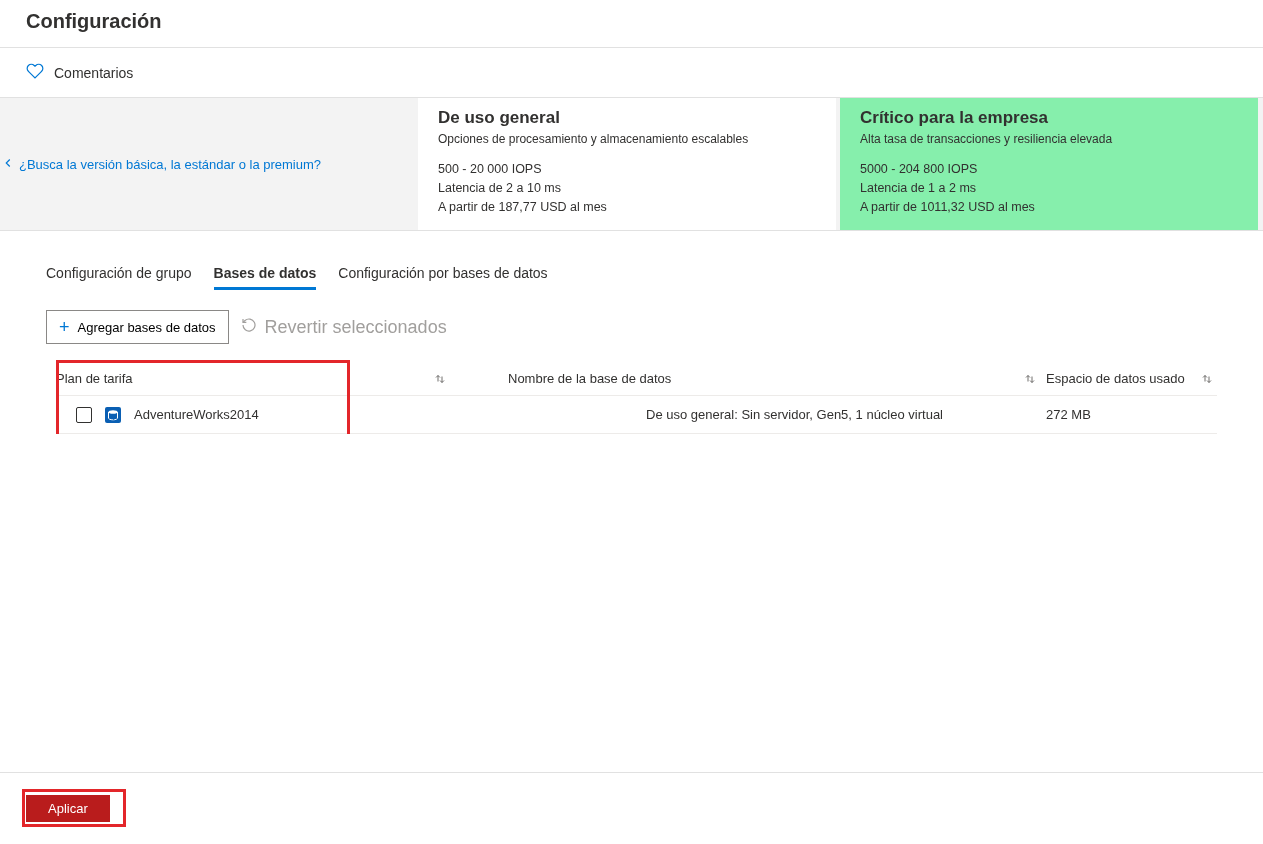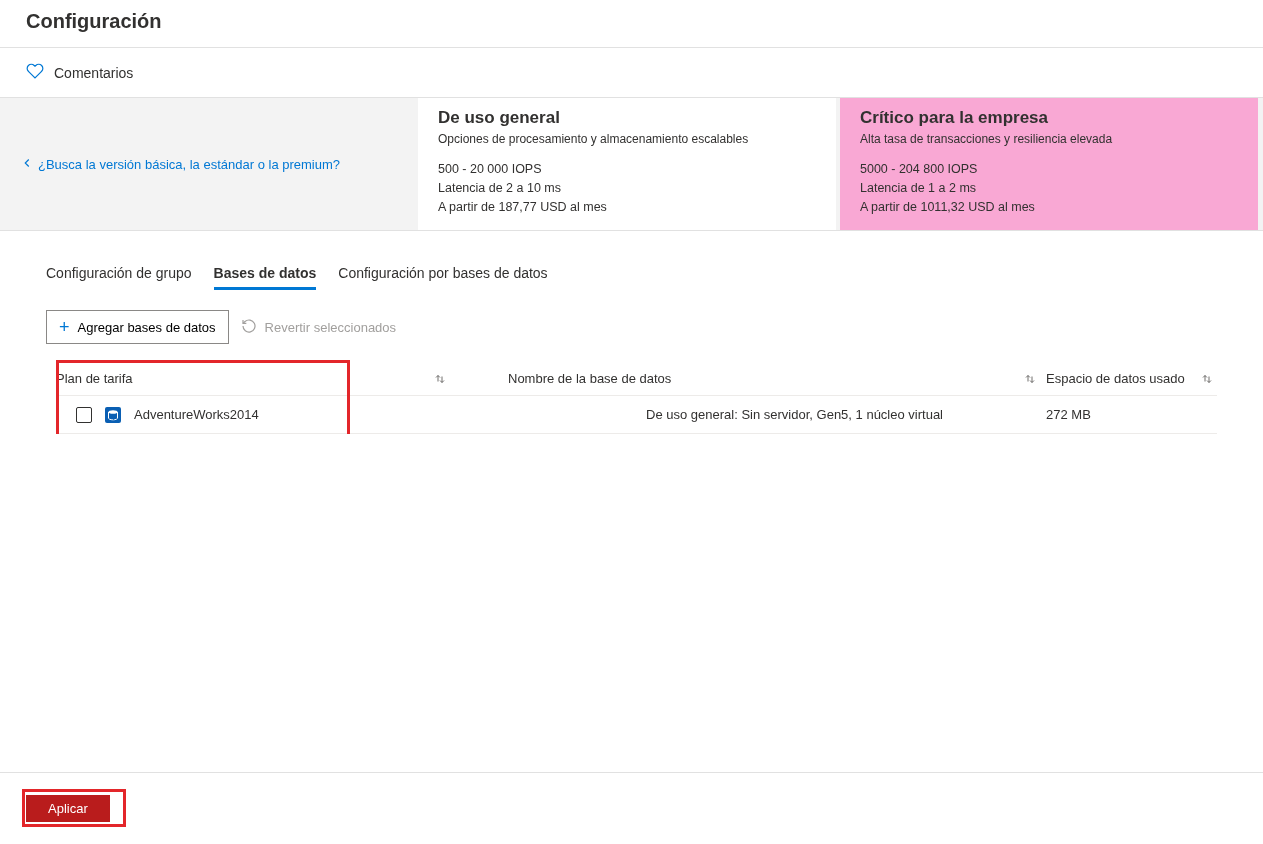--- a/index.html
+++ b/index.html
@@ -5,40 +5,40 @@
 * { box-sizing: border-box; margin: 0; padding: 0; font-family: "Segoe UI", -apple-system, sans-serif; }
 body { background: #fff; color: #323130; font-size: 13px; width: 1263px; }
 
 .page-title { font-size: 20px; font-weight: 600; padding: 10px 26px 14px; border-bottom: 1px solid #e1e1e1; }
 
 .feedback-bar { display: flex; align-items: center; gap: 10px; padding: 14px 26px; border-bottom: 1px solid #e1e1e1; }
 .feedback-bar .heart-icon { color: #0078d4; }
 .feedback-bar .label { font-size: 14px; }
 
 .tier-row { display: flex; background: #f3f3f3; border-bottom: 1px solid #e1e1e1; }
-.tier-link-col { width: 418px; display: flex; align-items: center; padding: 0 20px; }
+.tier-link-col { width: 418px; display: flex; align-items: center; padding: 0 1px; }
 .tier-link { display: flex; align-items: center; gap: 4px; color: #0078d4; cursor: pointer; font-size: 13px; }
 .tier-card { background: #fff; padding: 10px 20px 14px; margin-right: 4px; min-height: 120px; }
 .tier-card.general { width: 418px; }
-.tier-card.business { width: 418px; background: #f9a8d4; }
+.tier-card.business { width: 418px; background: #86efac; }
 .tier-card h3 { font-size: 17px; font-weight: 600; margin-bottom: 4px; }
 .tier-card .sub { font-size: 12px; color: #323130; margin-bottom: 14px; }
 .tier-card .spec { font-size: 12.5px; line-height: 1.5; }
 
 .content { padding: 28px 46px 0 46px; }
 
 .tabs { display: flex; gap: 22px; margin-bottom: 20px; }
 .tab { font-size: 14px; padding: 6px 0; cursor: pointer; }
 .tab.active { color: #323130; font-weight: 600; border-bottom: 3px solid #0078d4; }
 .tab.inactive { color: #323130; }
 
 .toolbar { display: flex; align-items: center; gap: 12px; margin-bottom: 18px; }
 .btn-add { display: inline-flex; align-items: center; gap: 8px; border: 1px solid #8a8886; background: #fff; padding: 6px 12px; height: 34px; cursor: pointer; font-size: 13px; }
 .plus-icon { color: #0078d4; font-size: 18px; font-weight: 300; line-height: 1; }
-.btn-revert { display: inline-flex; align-items: center; gap: 8px; color: #a19f9d; font-size: 13px; cursor: default; }
+.btn-revert { display: inline-flex; align-items: flex-start; gap: 8px; color: #a19f9d; font-size: 18px; cursor: default; }
 .btn-revert .undo-icon svg { stroke: #a19f9d; }
 
 .search-wrap { margin-left: 26px; margin-bottom: 8px; }
 .search-box { display: flex; align-items: center; border: 1px solid #605e5c; height: 28px; padding: 0 8px; }
 .search-box input { border: none; outline: none; flex: 1; font-size: 13px; font-style: italic; color: #605e5c; }
 .search-box .search-icon { margin-right: 6px; color: #605e5c; }
 
 .table { margin-left: 10px; }
 .thead { display: flex; border-bottom: 1px solid #edebe9; height: 34px; align-items: center; font-size: 13px; }
 .th { display: flex; align-items: center; gap: 6px; }

